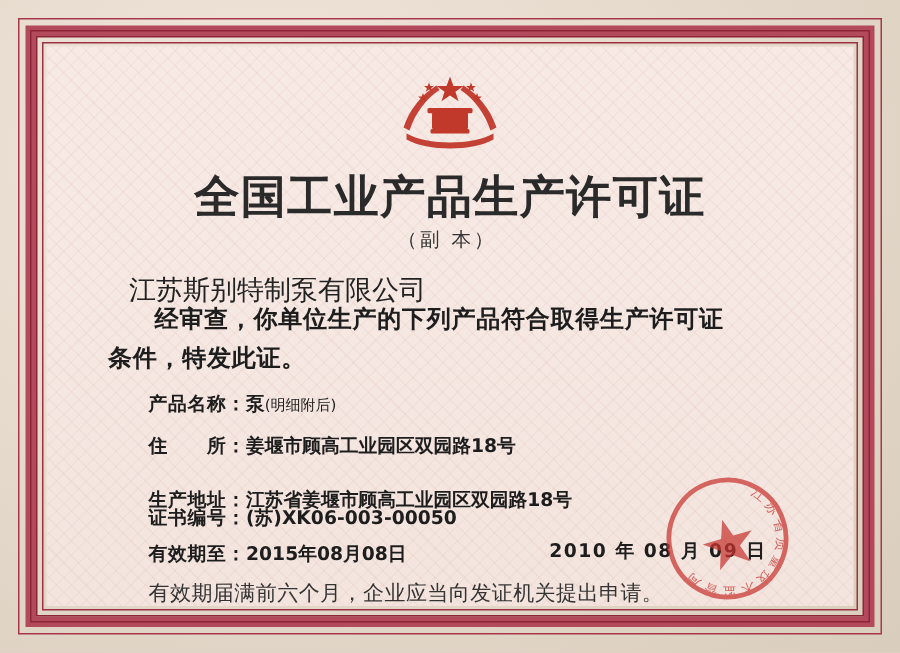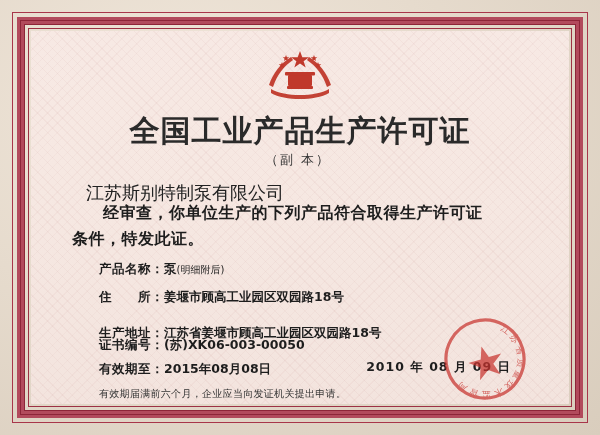--- a/index.html
+++ b/index.html
@@ -177,21 +177,21 @@
     font-size: 12.5px;
     font-weight: bold;
     color: #1d1d1d;
     letter-spacing: 1px;
   }
 
   .footnote {
     position: absolute;
     top: 356px;
     left: 68px;
-    font-size: 10px;
+    font-size: 14px;
     color: #333;
     letter-spacing: 0.3px;
   }
 
   
   .seal {
     position: absolute;
     right: 38px;
     top: 282px;
     width: 92px;

